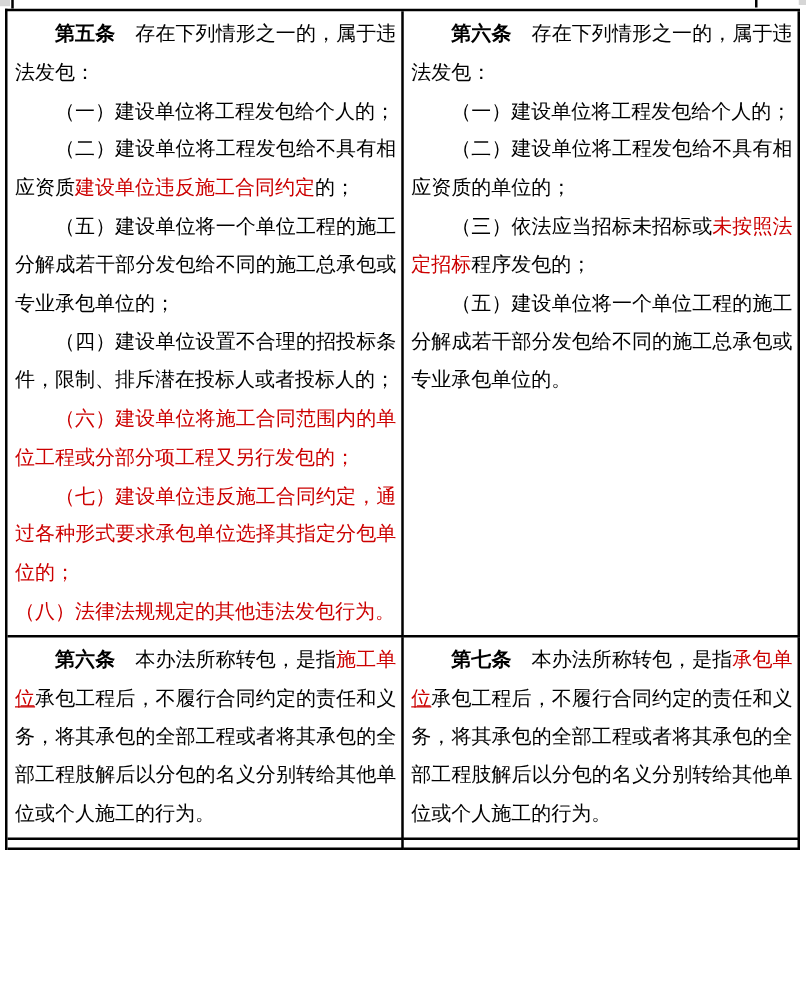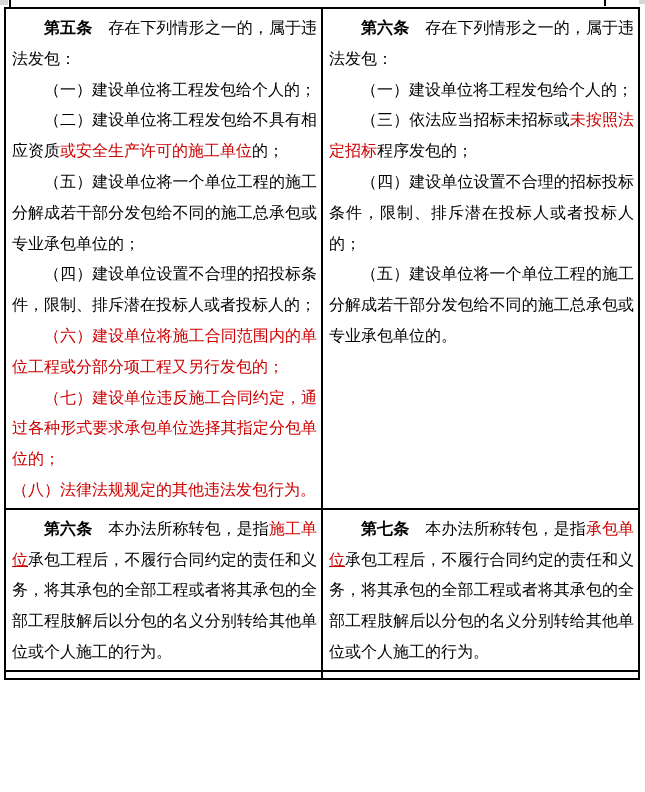--- a/index.html
+++ b/index.html
@@ -53,32 +53,32 @@
   <div class="top-strip">
     <div class="corner-gray-left"></div>
     <div class="corner-gray-right"></div>
     <div class="stub-line-left"></div>
     <div class="stub-line-right"></div>
   </div>
   <div class="cmp-table" id="cmp-table" style="border-color: rgb(0, 0, 0);">
       <div class="cell row1">
         <p class="ind"><span class="bold">第五条</span><span>　存在下列情形之一的，属于违法发包：</span></p>
         <p class="ind"><span>（一）建设单位将工程发包给个人的；</span></p>
-        <p class="ind"><span>（二）建设单位将工程发包给不具有相应资质</span><span class="run-ins">或安全生产许可的施工单位</span><span>的；</span></p>
+        <p class="ind"><span>（二）建设单位将工程发包给不具有相应资质</span><span class="run-ins">建设单位违反施工合同约定</span><span>的；</span></p>
         <p class="ind"><span>（五）建设单位将一个单位工程的施工分解成若干部分发包给不同的施工总承包或专业承包单位的；</span></p>
         <p class="ind"><span>（四）建设单位设置不合理的招投标条件，限制、排斥潜在投标人或者投标人的；</span></p>
         <p class="ind"><span class="run-ins">（六）建设单位将施工合同范围内的单位工程或分部分项工程又另行发包的；</span></p>
         <p class="ind"><span class="run-ins">（七）建设单位违反施工合同约定，通过各种形式要求承包单位选择其指定分包单位的；</span></p>
         <p class=""><span class="run-ins">（八）法律法规规定的其他违法发包行为。</span></p>
       </div>
       <div class="cell row1">
         <p class="ind"><span class="bold">第六条</span><span>　存在下列情形之一的，属于违法发包：</span></p>
         <p class="ind"><span>（一）建设单位将工程发包给个人的；</span></p>
+        <p class="ind"><span>（二）建设单位将工程发包给不具有相应资质的单位的；</span></p>
         <p class="ind"><span>（三）依法应当招标未招标或</span><span class="run-ins">未按照法定招标</span><span>程序发包的；</span></p>
-        <p class="ind"><span>（四）建设单位设置不合理的招标投标条件，限制、排斥潜在投标人或者投标人的；</span></p>
         <p class="ind"><span>（五）建设单位将一个单位工程的施工分解成若干部分发包给不同的施工总承包或专业承包单位的。</span></p>
       </div>
       <div class="cell row2">
         <p class="ind"><span class="bold">第六条</span><span>　本办法所称转包，是指</span><span class="run-ins">施工单</span><span class="run-ins u">位</span><span>承包工程后，不履行合同约定的责任和义务，将其承包的全部工程或者将其承包的全部工程肢解后以分包的名义分别转给其他单位或个人施工的行为。</span></p>
       </div>
       <div class="cell row2">
         <p class="ind"><span class="bold">第七条</span><span>　本办法所称转包，是指</span><span class="run-ins">承包单</span><span class="run-ins u">位</span><span>承包工程后，不履行合同约定的责任和义务，将其承包的全部工程或者将其承包的全部工程肢解后以分包的名义分别转给其他单位或个人施工的行为。</span></p>
       </div>
       <div class="cell row3"></div>
       <div class="cell row3"></div>

